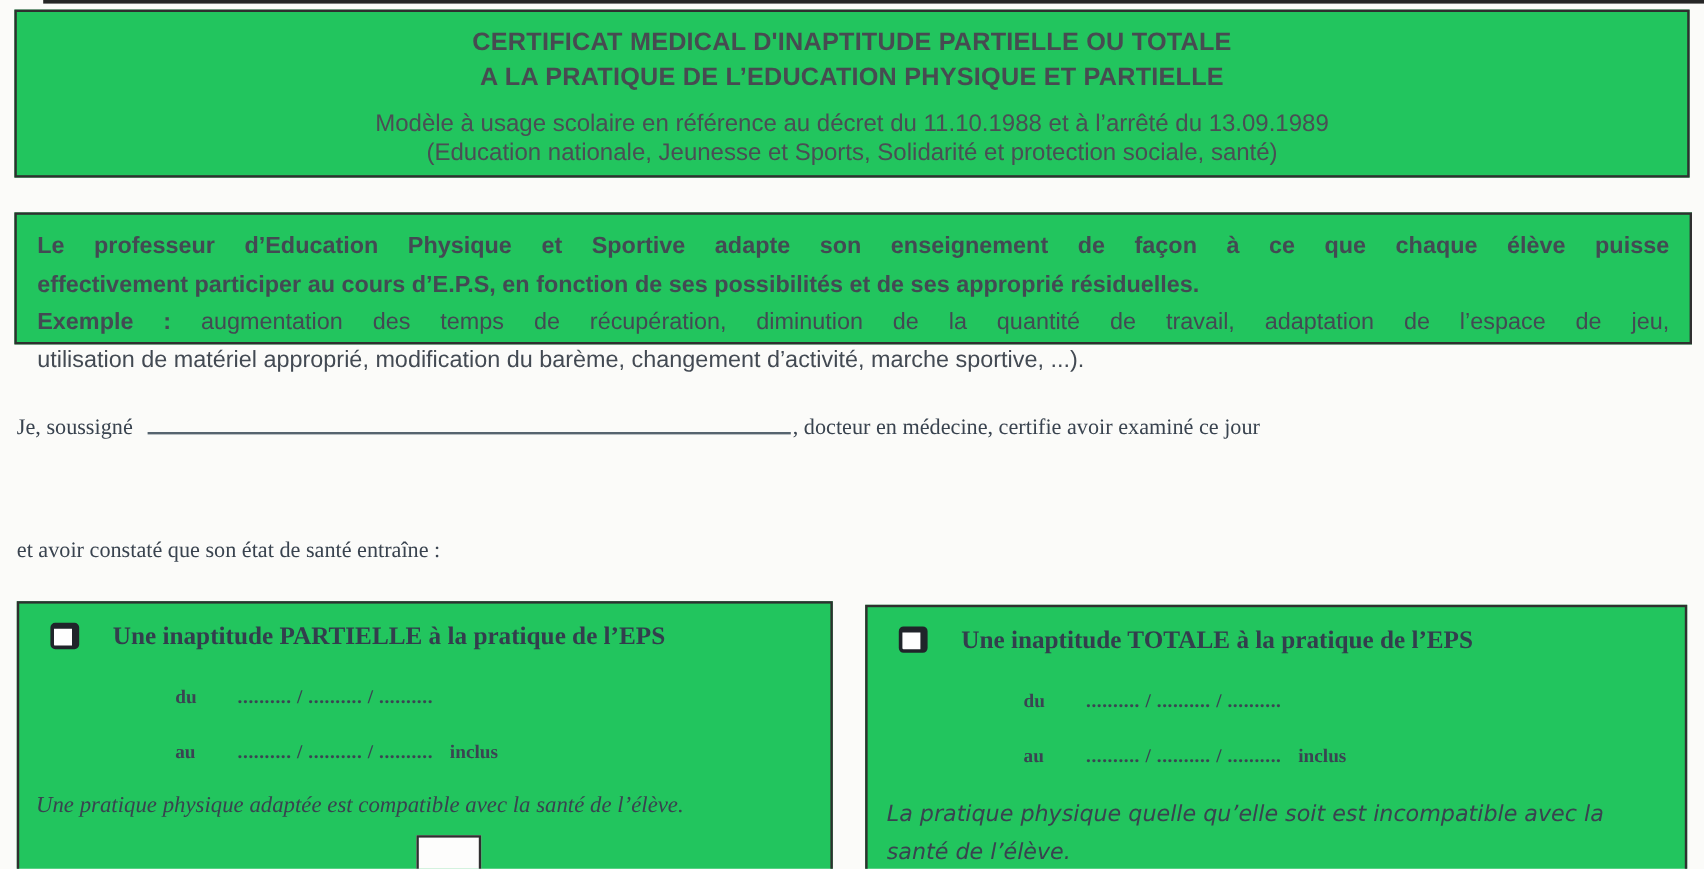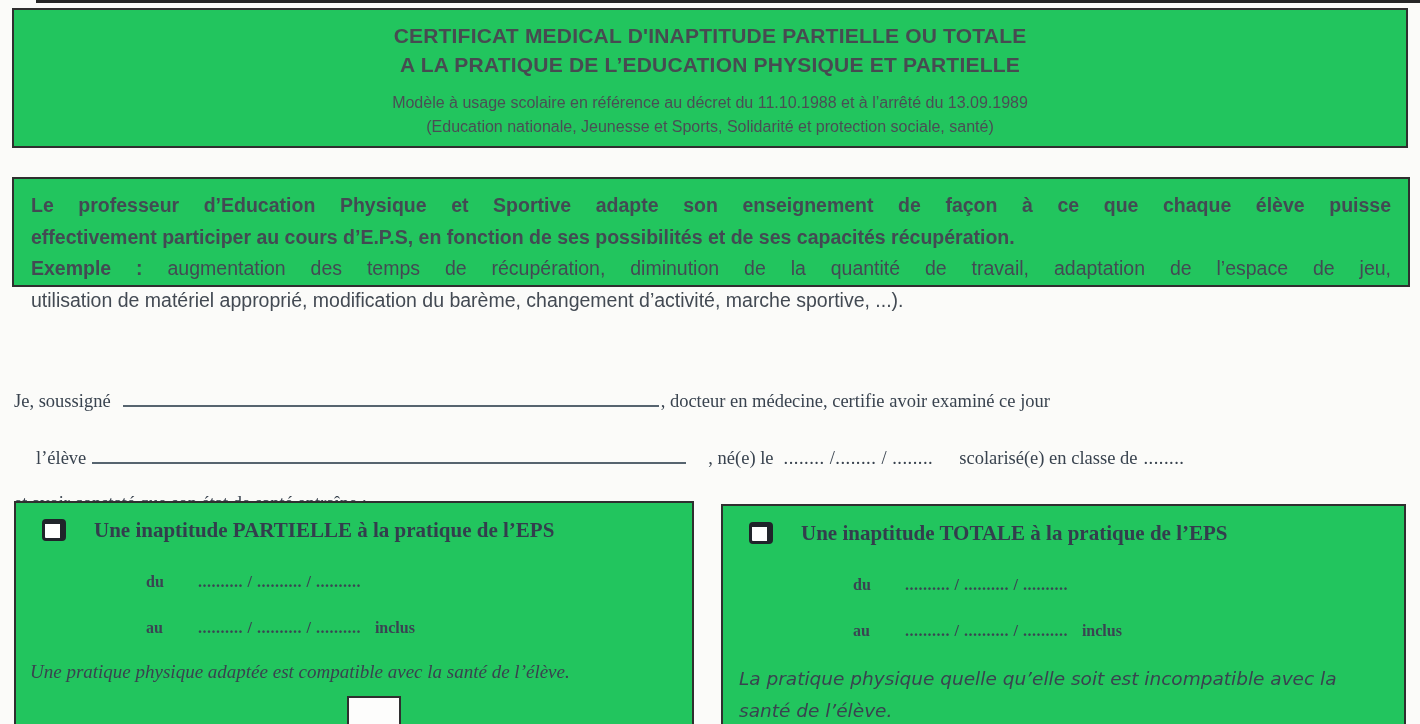--- a/index.html
+++ b/index.html
@@ -16,34 +16,34 @@
     position:absolute; box-sizing:border-box;
     background:#22c55e; border:2px solid #2f2f2f;
   }
 
   
   .header-box { left:12px; top:8px; width:1396px; height:140px; text-align:center;
                 font-family:"Liberation Sans", sans-serif; }
   .title { font-weight:bold; font-size:21px; line-height:29px; color:#474b51; letter-spacing:0.2px; }
   .title-first { margin-top:11px; }
   .subtitle-wrap { margin-top:12px; }
-  .subtitle { font-size:16px; line-height:24px; color:#4a4e54; }
+  .subtitle { font-size:20px; line-height:24px; color:#4a4e54; }
 
   
   .notice-box { left:12px; top:177px; width:1398px; height:110px;
                 padding:11px 17px 0 17px;
                 font-family:"Liberation Sans", sans-serif;
                 font-size:19.5px; line-height:31.5px; color:#434a53; }
   .nline { white-space:normal; }
   .njust { text-align:justify; text-align-last:justify; }
   .nbold { font-weight:bold; }
   .ex-label { font-weight:bold; }
 
   
-  .decl { position:absolute; font-size:18.5px; color:#39434f; white-space:nowrap;margin-top:44px; }
+  .decl { position:absolute; font-size:18.5px; color:#39434f; white-space:nowrap; }
   .decl1 { left:14px; top:347px; }
   .decl2 { left:36px; top:404px; }
   .decl3 { left:14px; top:449px; }
   .fill { display:inline-block; border-bottom:2px solid #56646f; height:13px; vertical-align:baseline; }
   .fill-doctor { margin-left:12px; width:536px; margin-right:2px; }
   .fill-student { margin-left:6px; width:594px; }
   .ne-comma { margin-left:22px; }
   .birth-dots { margin-left:10px; letter-spacing:0.5px; }
   .class-text { margin-left:26px; }
   .class-dots { margin-left:6px; letter-spacing:0.5px; }
@@ -89,32 +89,29 @@
     <div class="title title-first">CERTIFICAT MEDICAL D'INAPTITUDE PARTIELLE OU TOTALE</div>
     <div class="title">A LA PRATIQUE DE L’EDUCATION PHYSIQUE ET PARTIELLE</div>
     <div class="subtitle-wrap">
       <div class="subtitle">Modèle à usage scolaire en référence au décret du 11.10.1988 et à l’arrêté du 13.09.1989</div>
       <div class="subtitle">(Education nationale, Jeunesse et Sports, Solidarité et protection sociale, santé)</div>
     </div>
   </div>
 
   <div class="box notice-box">
     <div class="nline njust nbold">Le professeur d’Education Physique et Sportive adapte son enseignement de façon à ce que chaque élève puisse</div>
-    <div class="nline nbold">effectivement participer au cours d’E.P.S, en fonction de ses possibilités et de ses capacités récupération.</div>
+    <div class="nline nbold">effectivement participer au cours d’E.P.S, en fonction de ses possibilités et de ses approprié résiduelles.</div>
     <div class="nline njust"><span class="ex-label">Exemple :</span> <span>augmentation des temps de récupération, diminution de la quantité de travail, adaptation de l’espace de jeu,</span></div>
     <div class="nline">utilisation de matériel approprié, modification du barème, changement d’activité, marche sportive, ...).</div>
   </div>
 
   <div class="decl decl1">
     <span>Je, soussigné</span><span class="fill fill-doctor"></span><span>, docteur en médecine, certifie avoir examiné ce jour</span>
   </div>
 
-  <div class="decl decl2">
-    <span>l’élève</span><span class="fill fill-student"></span><span class="ne-comma">, né(e) le</span><span class="birth-dots">........ /........ / ........</span><span class="class-text">scolarisé(e) en classe de</span><span class="class-dots">........</span>
-  </div>
 
   <div class="decl decl3">et avoir constaté que son état de santé entraîne :</div>
 
   <div class="box option-box partial-box">
     <div class="checkbox"></div>
     <div class="option-heading">Une inaptitude PARTIELLE à la pratique de l’EPS</div>
     <div class="date-line du-line">
       <span class="dlabel">du</span><span class="ddots">.......... / .......... / ..........</span>
     </div>
     <div class="date-line au-line">

